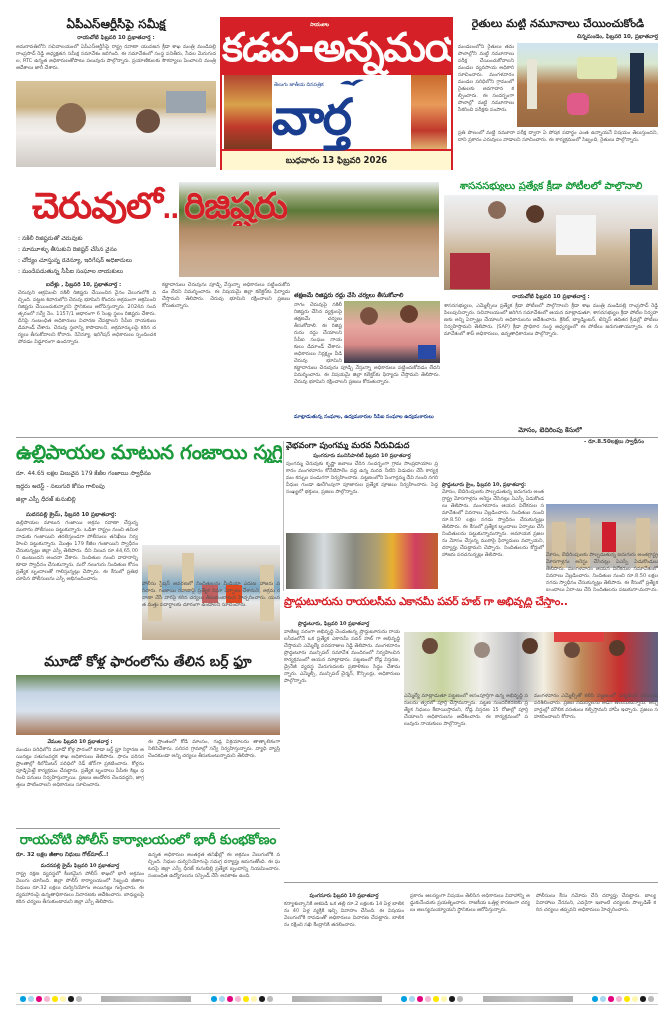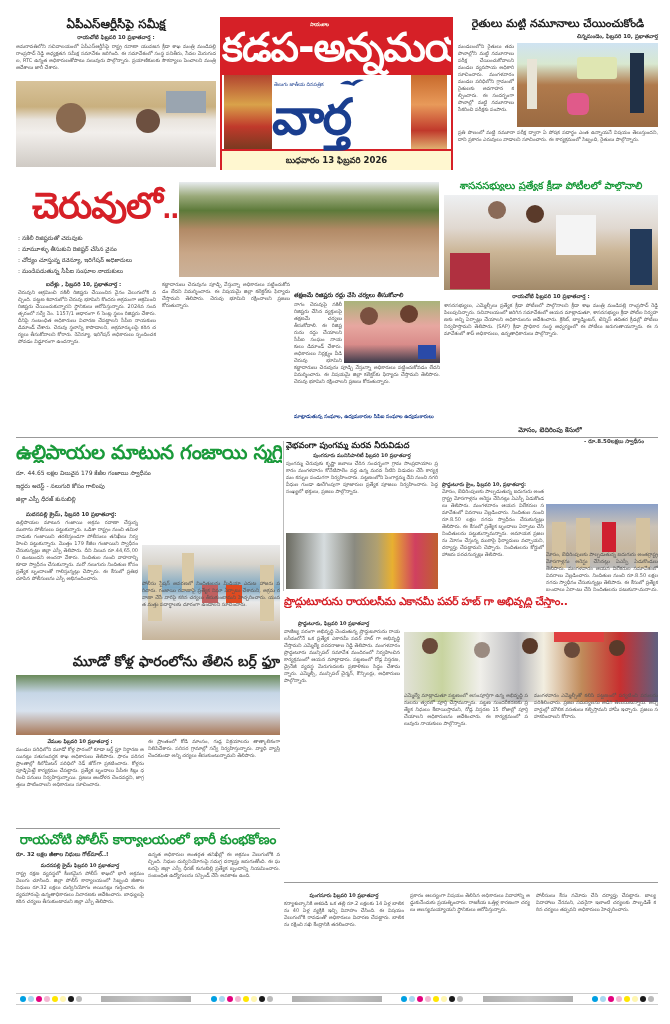--- a/index.html
+++ b/index.html
@@ -73,20 +73,21 @@
       <div style="position:absolute;left:50px;top:50px;width:22px;height:22px;background:#e05a8a;border-radius:6px"></div>
     </div>
   </div>
   <div class="txt" style="height:28px;margin-top:2px">ప్రతి పొలంలో మట్టి నమూనా పరీక్ష ద్వారా ఏ పోషక పదార్థం ఎంత ఉన్నాయనే విషయం తెలుస్తుందని, దాని ప్రకారం ఎరువులు వాడాలని సూచించారు. ఈ కార్యక్రమంలో సిబ్బంది, రైతులు పాల్గొన్నారు.</div>
 </div>
 
 <div class="abs" style="left:16px;top:180px;width:424px;height:252px">
   <div class="abs hl redhl" style="left:16px;top:6px;font-size:36px;letter-spacing:-1px">
     <span>చెరువులో</span><span style="font-size:24px">....</span>
   </div>
+  <div class="abs hl redhl" style="left:168px;top:6px;font-size:36px;letter-spacing:-1px;z-index:2;color:#d62027;text-shadow:0 0 2px #fff">రిజిష్టరు</div>
   <div class="abs photo" style="left:163px;top:2px;width:260px;height:95px;background:linear-gradient(180deg,#e8ecef 0%,#9aa97a 15%,#5d7a3a 30%,#b28a66 50%,#c9a788 75%,#cbb29a 100%);z-index:1"></div>
   <div class="abs" style="left:2px;top:52px;width:160px">
     <div class="sub" style="line-height:11px">: నకిలీ రిజిష్టరుతో చెరువుకు</div>
     <div class="sub" style="line-height:11px">: మామూళ్ళు తీసుకుని రిజిష్టర్ చేసిన వైనం</div>
     <div class="sub" style="line-height:11px">: చోద్యం చూస్తున్న రెవెన్యూ, ఇరిగేషన్ అధికారులు</div>
     <div class="sub" style="line-height:11px">: మండిపడుతున్న సీపీఐ సంఘాల నాయకులు</div>
   </div>
   <div class="abs dl" style="left:30px;top:101px">ఐదేళ్లు , ఫిబ్రవరి 10, ప్రభాతవార్త :</div>
   <div class="abs txt" style="left:2px;top:109px;width:138px;height:142px">చెరువుని ఆక్రమించి నకిలీ రిజిష్టరు చేయించిన వైనం వెలుగులోకి వచ్చింది. పట్టణ శివారులోని చెరువు భూమిని కొందరు అక్రమంగా ఆక్రమించి రిజిష్టరు చేయించుకున్నారని స్థానికులు ఆరోపిస్తున్నారు. 2024వ సంవత్సరంలో సర్వే నెం. 1157/1 ఆధారంగా 6 సెంట్ల స్థలం రిజిష్టరు చేశారు. దీనిపై సంబంధిత అధికారులు విచారణ చేపట్టాలని సీపీఐ నాయకులు డిమాండ్ చేశారు. చెరువు స్థలాన్ని కాపాడాలని, అక్రమార్కులపై కఠిన చర్యలు తీసుకోవాలని కోరారు. రెవెన్యూ, ఇరిగేషన్ అధికారులు స్పందించకపోవడం విడ్డూరంగా ఉందన్నారు.</div>
   <div class="abs txt" style="left:146px;top:101px;width:128px;height:150px">కబ్జాదారులు చెరువును పూడ్చి వేస్తున్నా అధికారులు పట్టించుకోవడం లేదని విమర్శించారు. ఈ విషయమై జిల్లా కలెక్టర్‌కు ఫిర్యాదు చేస్తామని తెలిపారు. చెరువు భూమిని రక్షించాలని ప్రజలు కోరుతున్నారు.</div>
@@ -171,21 +172,21 @@
     <div style="position:absolute;left:118px;top:6px;width:16px;height:16px;border-radius:50%;background:#5a3a2a"></div>
     <div style="position:absolute;left:160px;top:10px;width:16px;height:16px;border-radius:50%;background:#6a4a3a"></div>
     <div style="position:absolute;left:205px;top:8px;width:16px;height:16px;border-radius:50%;background:#5a3a2a"></div>
     <div style="position:absolute;left:150px;top:0;width:50px;height:10px;background:#e04040"></div>
   </div>
   <div class="abs txt" style="left:120px;top:96px;width:124px;height:132px">ఎమ్మెల్యే మాట్లాడుతూ పట్టణంలో అసంపూర్తిగా ఉన్న అభివృద్ధి పనులను త్వరలో పూర్తి చేస్తామన్నారు. పట్టణ సుందరీకరణకు ప్రత్యేక నిధులు కేటాయిస్తామని, రోడ్ల విస్తరణ 15 రోజుల్లో పూర్తి చేయాలని అధికారులను ఆదేశించారు. ఈ కార్యక్రమంలో పలువురు నాయకులు పాల్గొన్నారు.</div>
   <div class="abs txt" style="left:250px;top:96px;width:124px;height:132px">మంగళవారం ఎమ్మెల్సీతో కలిసి పట్టణంలో పర్యటించి పనులను పరిశీలించారు. ప్రజల సమస్యలను అడిగి తెలుసుకున్నారు. అన్ని వార్డుల్లో మౌలిక వసతులు కల్పిస్తామని హామీ ఇచ్చారు. ప్రజలు సహకరించాలని కోరారు.</div>
 </div>
 
 <div class="abs" style="left:16px;top:654px;width:264px;height:170px">
-  <div class="hl" style="font-size:14px;text-align:right;color:#222">మూడో కోళ్ల ఫారంలోను తేలిన బర్డ్ ఫ్లూ</div>
+  <div class="hl" style="font-size:14px;text-align:center;color:#222">మూడో కోళ్ల ఫారంలోను తేలిన బర్డ్ ఫ్లూ</div>
   <div class="photo" style="height:60px;margin-top:6px;background:linear-gradient(180deg,#6a8a5a 0%,#c6d6e6 30%,#d8e2ee 60%,#a87858 100%)"></div>
   <div style="display:flex;gap:4px;margin-top:3px">
     <div style="width:128px">
       <div class="dl" style="font-size:5px">వేముల ఫిబ్రవరి 10 ప్రభాతవార్త :</div>
       <div class="txt" style="height:74px;margin-top:1px">మండల పరిధిలోని మూడో కోళ్ల ఫారంలో కూడా బర్డ్ ఫ్లూ నిర్ధారణ అయినట్లు పశుసంవర్ధక శాఖ అధికారులు తెలిపారు. ఫారం పరిసర ప్రాంతాల్లో కిలోమీటర్ పరిధిలో రెడ్ జోన్‌గా ప్రకటించారు. కోళ్లను పూడ్చిపెట్టే కార్యక్రమం చేపట్టారు. ప్రత్యేక బృందాలు పీపీఈ కిట్లు ధరించి పనులు నిర్వహిస్తున్నాయి. ప్రజలు ఆందోళన చెందవద్దని, జాగ్రత్తలు పాటించాలని అధికారులు సూచించారు.</div>
     </div>
     <div class="txt" style="width:132px;height:82px">ఈ ప్రాంతంలో కోడి మాంసం, గుడ్ల విక్రయాలను తాత్కాలికంగా నిలిపివేశారు. పరిసర గ్రామాల్లో సర్వే నిర్వహిస్తున్నారు. వ్యాధి వ్యాప్తి చెందకుండా అన్ని చర్యలు తీసుకుంటున్నామని తెలిపారు.</div>
   </div>
 </div>
 

